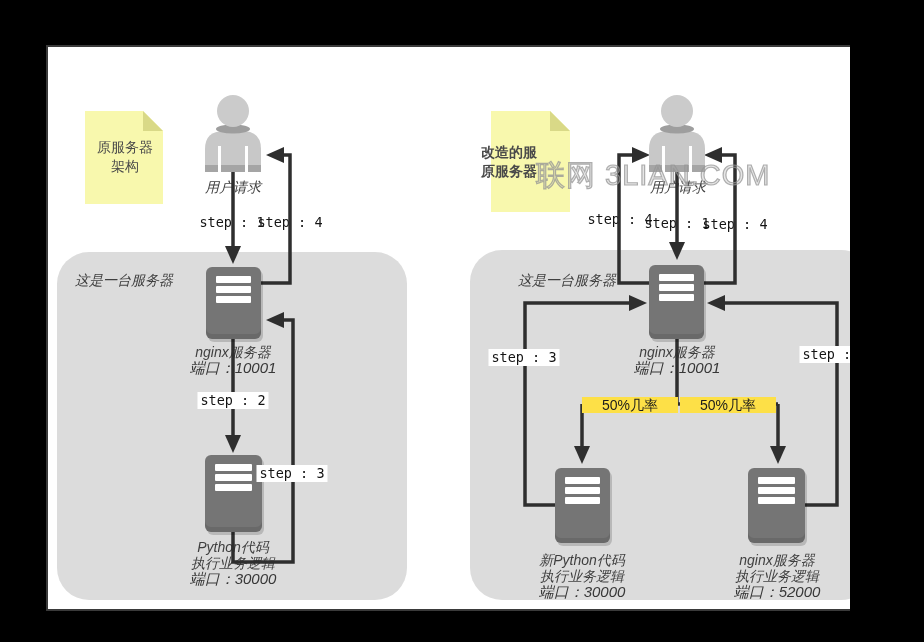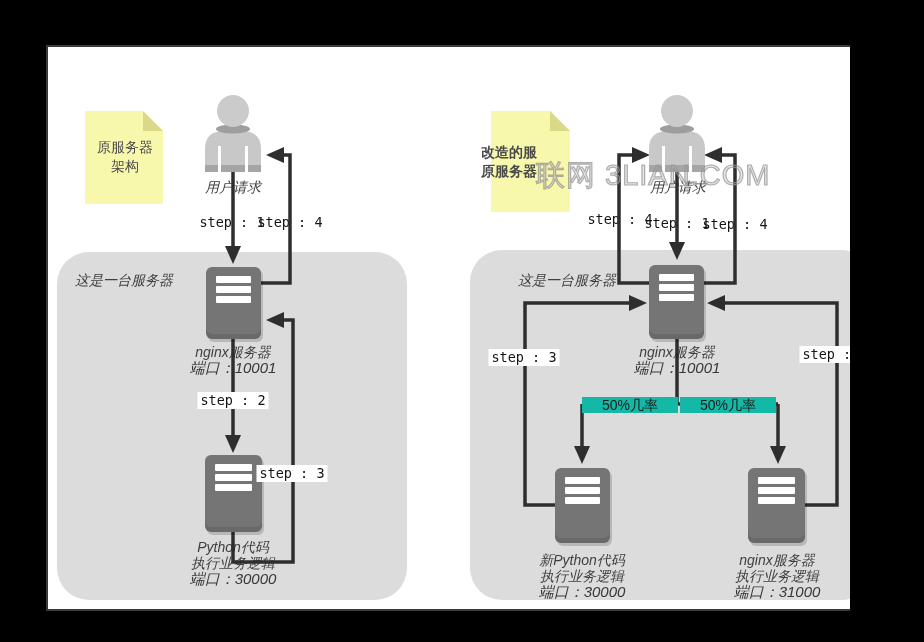--- a/index.html
+++ b/index.html
@@ -14,21 +14,21 @@
   .note{position:absolute;z-index:1;}
   .note-text{position:absolute;z-index:2;text-align:center;font-size:14px;line-height:19px;
              color:#4a4a4a;white-space:nowrap;transform:translateX(-50%);}
 
   .lbl{position:absolute;font-size:14px;color:#3f3f3f;white-space:nowrap;
        transform:translateX(-50%);z-index:2;line-height:16px;font-style:italic;}
   .port{font-size:15px;color:#383838;}
   .steplbl{position:absolute;font-family:"DejaVu Sans Mono",monospace;font-size:13.5px;
            color:#141414;white-space:nowrap;transform:translateX(-50%);z-index:2;line-height:17px;}
   .boxed{background:#ffffff;padding:0 3px;z-index:5;}
-  .problbl{position:absolute;font-size:14px;color:#1c1c1c;background:#14b8a6;padding:0 20px;
+  .problbl{position:absolute;font-size:14px;color:#1c1c1c;background:#fde047;padding:0 20px;
            white-space:nowrap;transform:translateX(-50%);z-index:5;line-height:16px;}
 
   .server{position:absolute;background:#757575;border-radius:6px;z-index:4;
           box-shadow:2px 3px 0 rgba(0,0,0,0.16), inset 0 -5px 0 rgba(0,0,0,0.10);}
   .server .bars{position:absolute;left:10px;right:10px;top:9px;}
   .server .bars span{display:block;height:7px;background:#ffffff;border-radius:1px;margin-bottom:3px;}
 
   .usericon{position:absolute;z-index:4;}
 
   svg.wires{position:absolute;left:0;top:0;z-index:3;pointer-events:none;}
@@ -85,21 +85,21 @@
   <div class="lbl" style="left:677px;top:344px;">nginx服务器</div>
   <div class="lbl port" style="left:677px;top:360px;">端口：10001</div>
   <div class="steplbl" style="left:620px;top:211px;">step : 4</div>
   <div class="steplbl" style="left:677px;top:215px;">step : 1</div>
   <div class="steplbl" style="left:735px;top:216px;">step : 4</div>
   <div class="lbl" style="left:582px;top:552px;">新Python代码</div>
   <div class="lbl" style="left:582px;top:568px;">执行业务逻辑</div>
   <div class="lbl port" style="left:582px;top:584px;">端口：30000</div>
   <div class="lbl" style="left:777px;top:552px;">nginx服务器</div>
   <div class="lbl" style="left:777px;top:568px;">执行业务逻辑</div>
-  <div class="lbl port" style="left:777px;top:584px;">端口：31000</div>
+  <div class="lbl port" style="left:777px;top:584px;">端口：52000</div>
 
   <svg class="wires" width="924" height="642" viewBox="0 0 924 642">
     <g stroke="#2e2e2e" stroke-width="3.5" fill="none">
 
       <path d="M233,172 V246"></path>
       <path d="M260,283 H290 V155 H284"></path>
       <path d="M233,339 V435"></path>
       <path d="M233,532 V562 H293 V320 H284"></path>
 
       <path d="M677,172 V242"></path>

